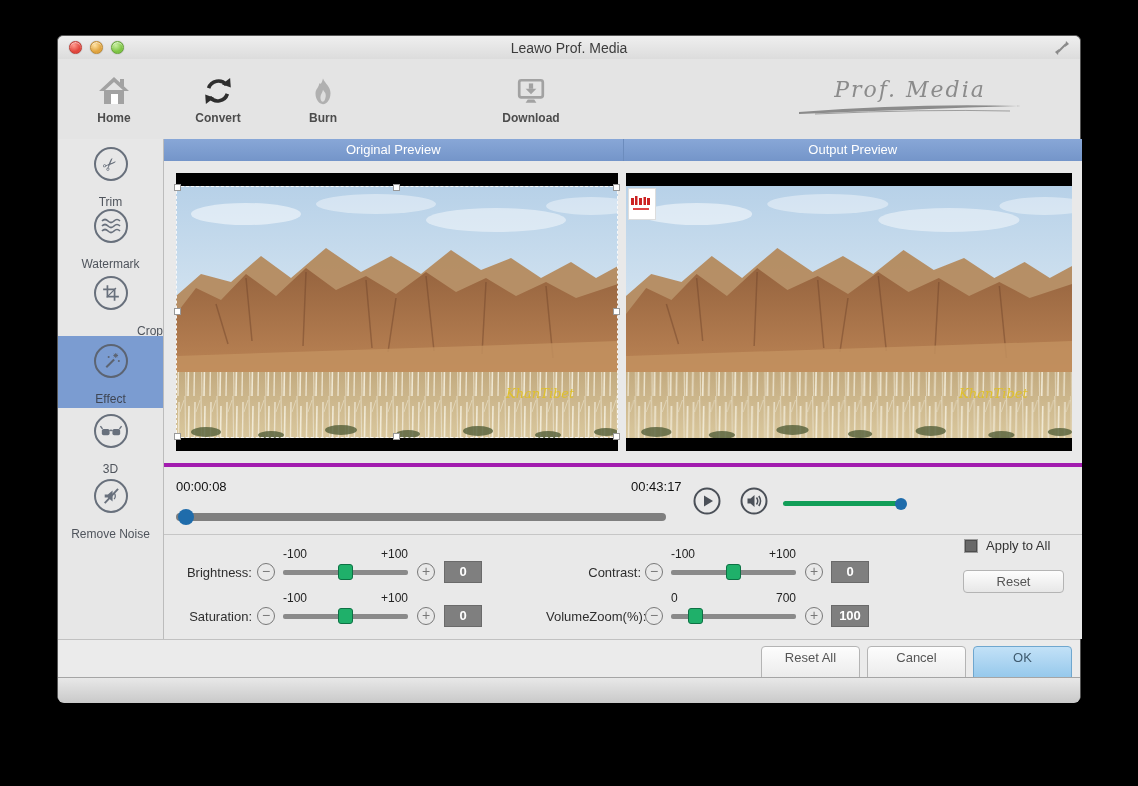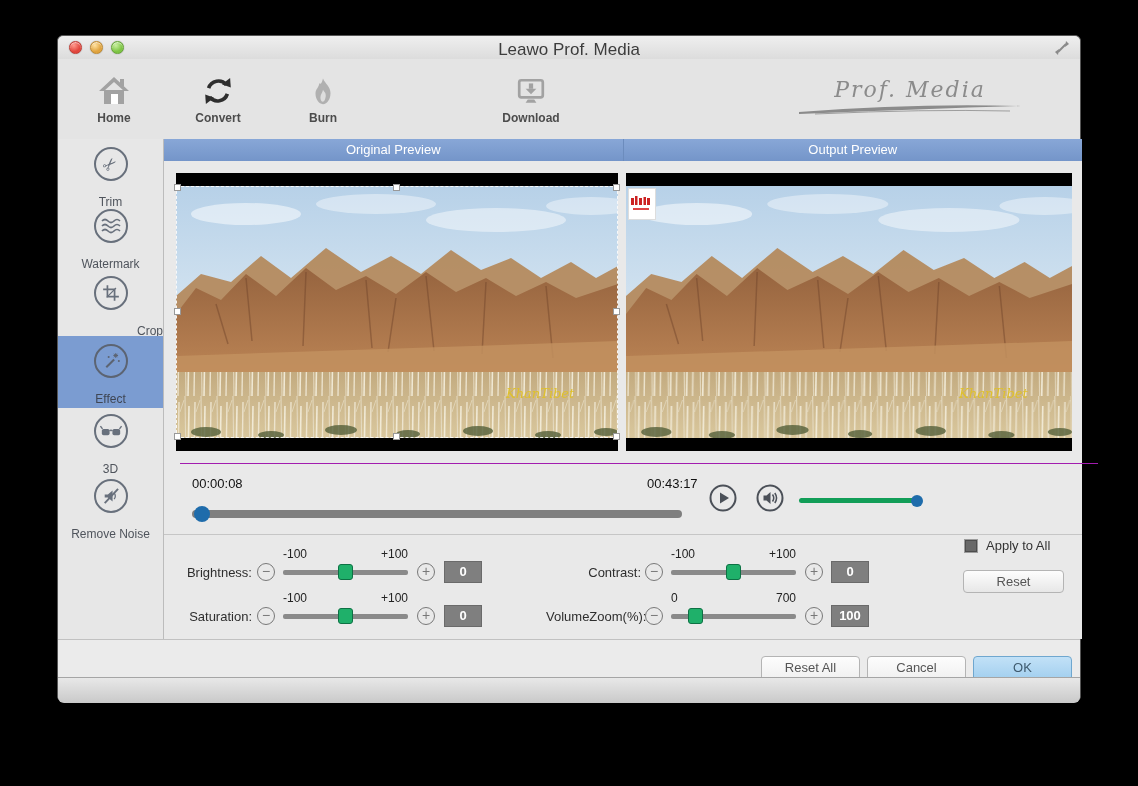--- a/index.html
+++ b/index.html
@@ -7,21 +7,21 @@
        font-family:"Liberation Sans",sans-serif;-webkit-font-smoothing:antialiased;}
   .window{position:absolute;left:57px;top:35px;width:1024px;height:667px;background:#e7e7e7;
           border-radius:6px;box-shadow:0 18px 50px rgba(0,0,0,.7);border:1px solid #555;box-sizing:border-box;}
   
   .titlebar{position:absolute;left:0;top:0;width:100%;height:23px;border-radius:6px 6px 0 0;
             background:linear-gradient(#efefef,#dcdcdc);}
   .tl{position:absolute;top:5px;width:13px;height:13px;border-radius:50%;box-shadow:inset 0 1px 1px rgba(255,255,255,.6),0 0 1px rgba(0,0,0,.5);}
   .tl.red{left:11px;background:radial-gradient(circle at 35% 30%,#ff9a8d,#e2463d 60%);border:1px solid #c13a32;box-sizing:border-box;}
   .tl.yellow{left:32px;background:radial-gradient(circle at 35% 30%,#ffe2a1,#e0a33e 60%);border:1px solid #c08a2e;box-sizing:border-box;}
   .tl.green{left:53px;background:radial-gradient(circle at 35% 30%,#c9f0a0,#7ec544 60%);border:1px solid #65a534;box-sizing:border-box;}
-  .win-title{position:absolute;left:0;right:0;top:4px;text-align:center;font-size:17px;color:#3c3c3c;}
+  .win-title{position:absolute;left:0;right:0;top:4px;text-align:center;font-size:14px;color:#3c3c3c;}
   .resize-ic{position:absolute;right:10px;top:4px;}
   
   .toolbar{position:absolute;left:0;top:23px;width:100%;height:80px;background:#e4e4e4;}
   .tb-item{position:absolute;top:10px;width:72px;text-align:center;}
   .tb-item .ic{height:38px;display:flex;align-items:flex-end;justify-content:center;}
   .tb-label{display:block;margin-top:4px;font-size:12px;font-weight:bold;color:#4c4c4c;}
   .brand{position:absolute;right:55px;top:18px;width:230px;text-align:center;}
   .brand-text{font-family:"DejaVu Serif",serif;font-style:italic;font-size:22px;color:#8b8b8b;letter-spacing:2px;}
   
   .sidebar{position:absolute;left:0;top:103px;width:106px;height:500px;background:#e7e7e7;border-right:1px solid #bcbcbc;box-sizing:border-box;}
@@ -38,21 +38,21 @@
                    text-align:center;line-height:22px;}
   .pv-header .half + .half{border-left:1px solid #6c8cbd;}
   .frame{position:absolute;top:34px;height:278px;background:#000;}
   .frame.orig{left:12px;width:442px;}
   .frame.outp{left:462px;width:446px;}
   .frame svg.scene{position:absolute;left:0;top:13px;}
   .crop-overlay{position:absolute;left:0;right:0;top:13px;bottom:13px;border:1px dashed rgba(250,250,250,.95);box-sizing:border-box;}
   .handle{position:absolute;width:7px;height:7px;background:#fff;border:1px solid #999;box-sizing:border-box;}
   .wm-thumb{position:absolute;left:2px;top:15px;width:26px;height:30px;background:#fff;border:1px solid #ddd;}
   
-  .playbar{position:absolute;left:16px;top:324px;width:100%;height:71px;border-top:1px solid #a21caf;box-sizing:border-box;}
+  .playbar{position:absolute;left:0;top:324px;width:100%;height:71px;border-top:4px solid #a21caf;box-sizing:border-box;}
   .time{position:absolute;font-size:13px;color:#111;}
   .seek-track{position:absolute;left:12px;top:46px;width:490px;height:8px;background:#7f7f7f;border-radius:4px;}
   .seek-thumb{position:absolute;top:-4px;width:16px;height:16px;border-radius:50%;background:#1f6cab;}
   .round-btn{position:absolute;width:28px;height:28px;}
   .vol-track{position:absolute;left:619px;top:34px;width:120px;height:5px;background:#129e58;border-radius:3px;}
   .vol-thumb{position:absolute;top:-3.5px;width:12px;height:12px;border-radius:50%;background:#1f6cab;}
   
   .fxpanel{position:absolute;left:0;top:395px;width:100%;height:105px;border-top:1px solid #c6c6c6;box-sizing:border-box;}
   .fx-row{position:absolute;height:24px;display:flex;align-items:center;}
   .fx-label{font-size:13px;color:#2e2e2e;text-align:right;}
@@ -68,21 +68,21 @@
   .valbox{width:38px;height:22px;background:#7f7f7f;border:1px solid #6a6a6a;box-sizing:border-box;
           color:#fff;font-size:13px;font-weight:bold;text-align:center;line-height:20px;flex:none;}
   .apply-wrap{position:absolute;left:800px;top:3px;display:flex;align-items:center;}
   .checkbox{width:14px;height:14px;background:#686868;border:1px solid #9c9c9c;box-shadow:inset 0 0 0 1px #4d4d4d;box-sizing:border-box;}
   .apply-label{margin-left:8px;font-size:13px;color:#333;}
   .btn{border-radius:4px;border:1px solid #b4b4b4;background:linear-gradient(#fdfdfd,#e7e7e7);
        font-size:13px;color:#555;text-align:center;line-height:22px;box-sizing:border-box;}
   .reset-btn{position:absolute;left:799px;top:35px;width:101px;height:23px;}
   
   .footer{position:absolute;left:0;top:603px;width:100%;height:38px;background:#ebebeb;border-top:1px solid #c1c1c1;box-sizing:border-box;}
-  .footer .btn{position:absolute;top:16px;width:99px;height:39px;}
+  .footer .btn{position:absolute;top:6px;width:99px;height:39px;}
   .btn.ok{background:linear-gradient(#c2e1f7,#8cc3e9);border:1px solid #6fa7cf;color:#3f5a6e;}
   .statusbar{position:absolute;left:0;top:641px;width:100%;height:26px;border-radius:0 0 6px 6px;
              background:linear-gradient(#e8e8e8,#c9c9c9);border-top:1px solid #a5a5a5;box-sizing:border-box;}
   svg{display:block;}
 </style>
 </head>
 <body>
 
 <svg width="0" height="0">
   <defs>

